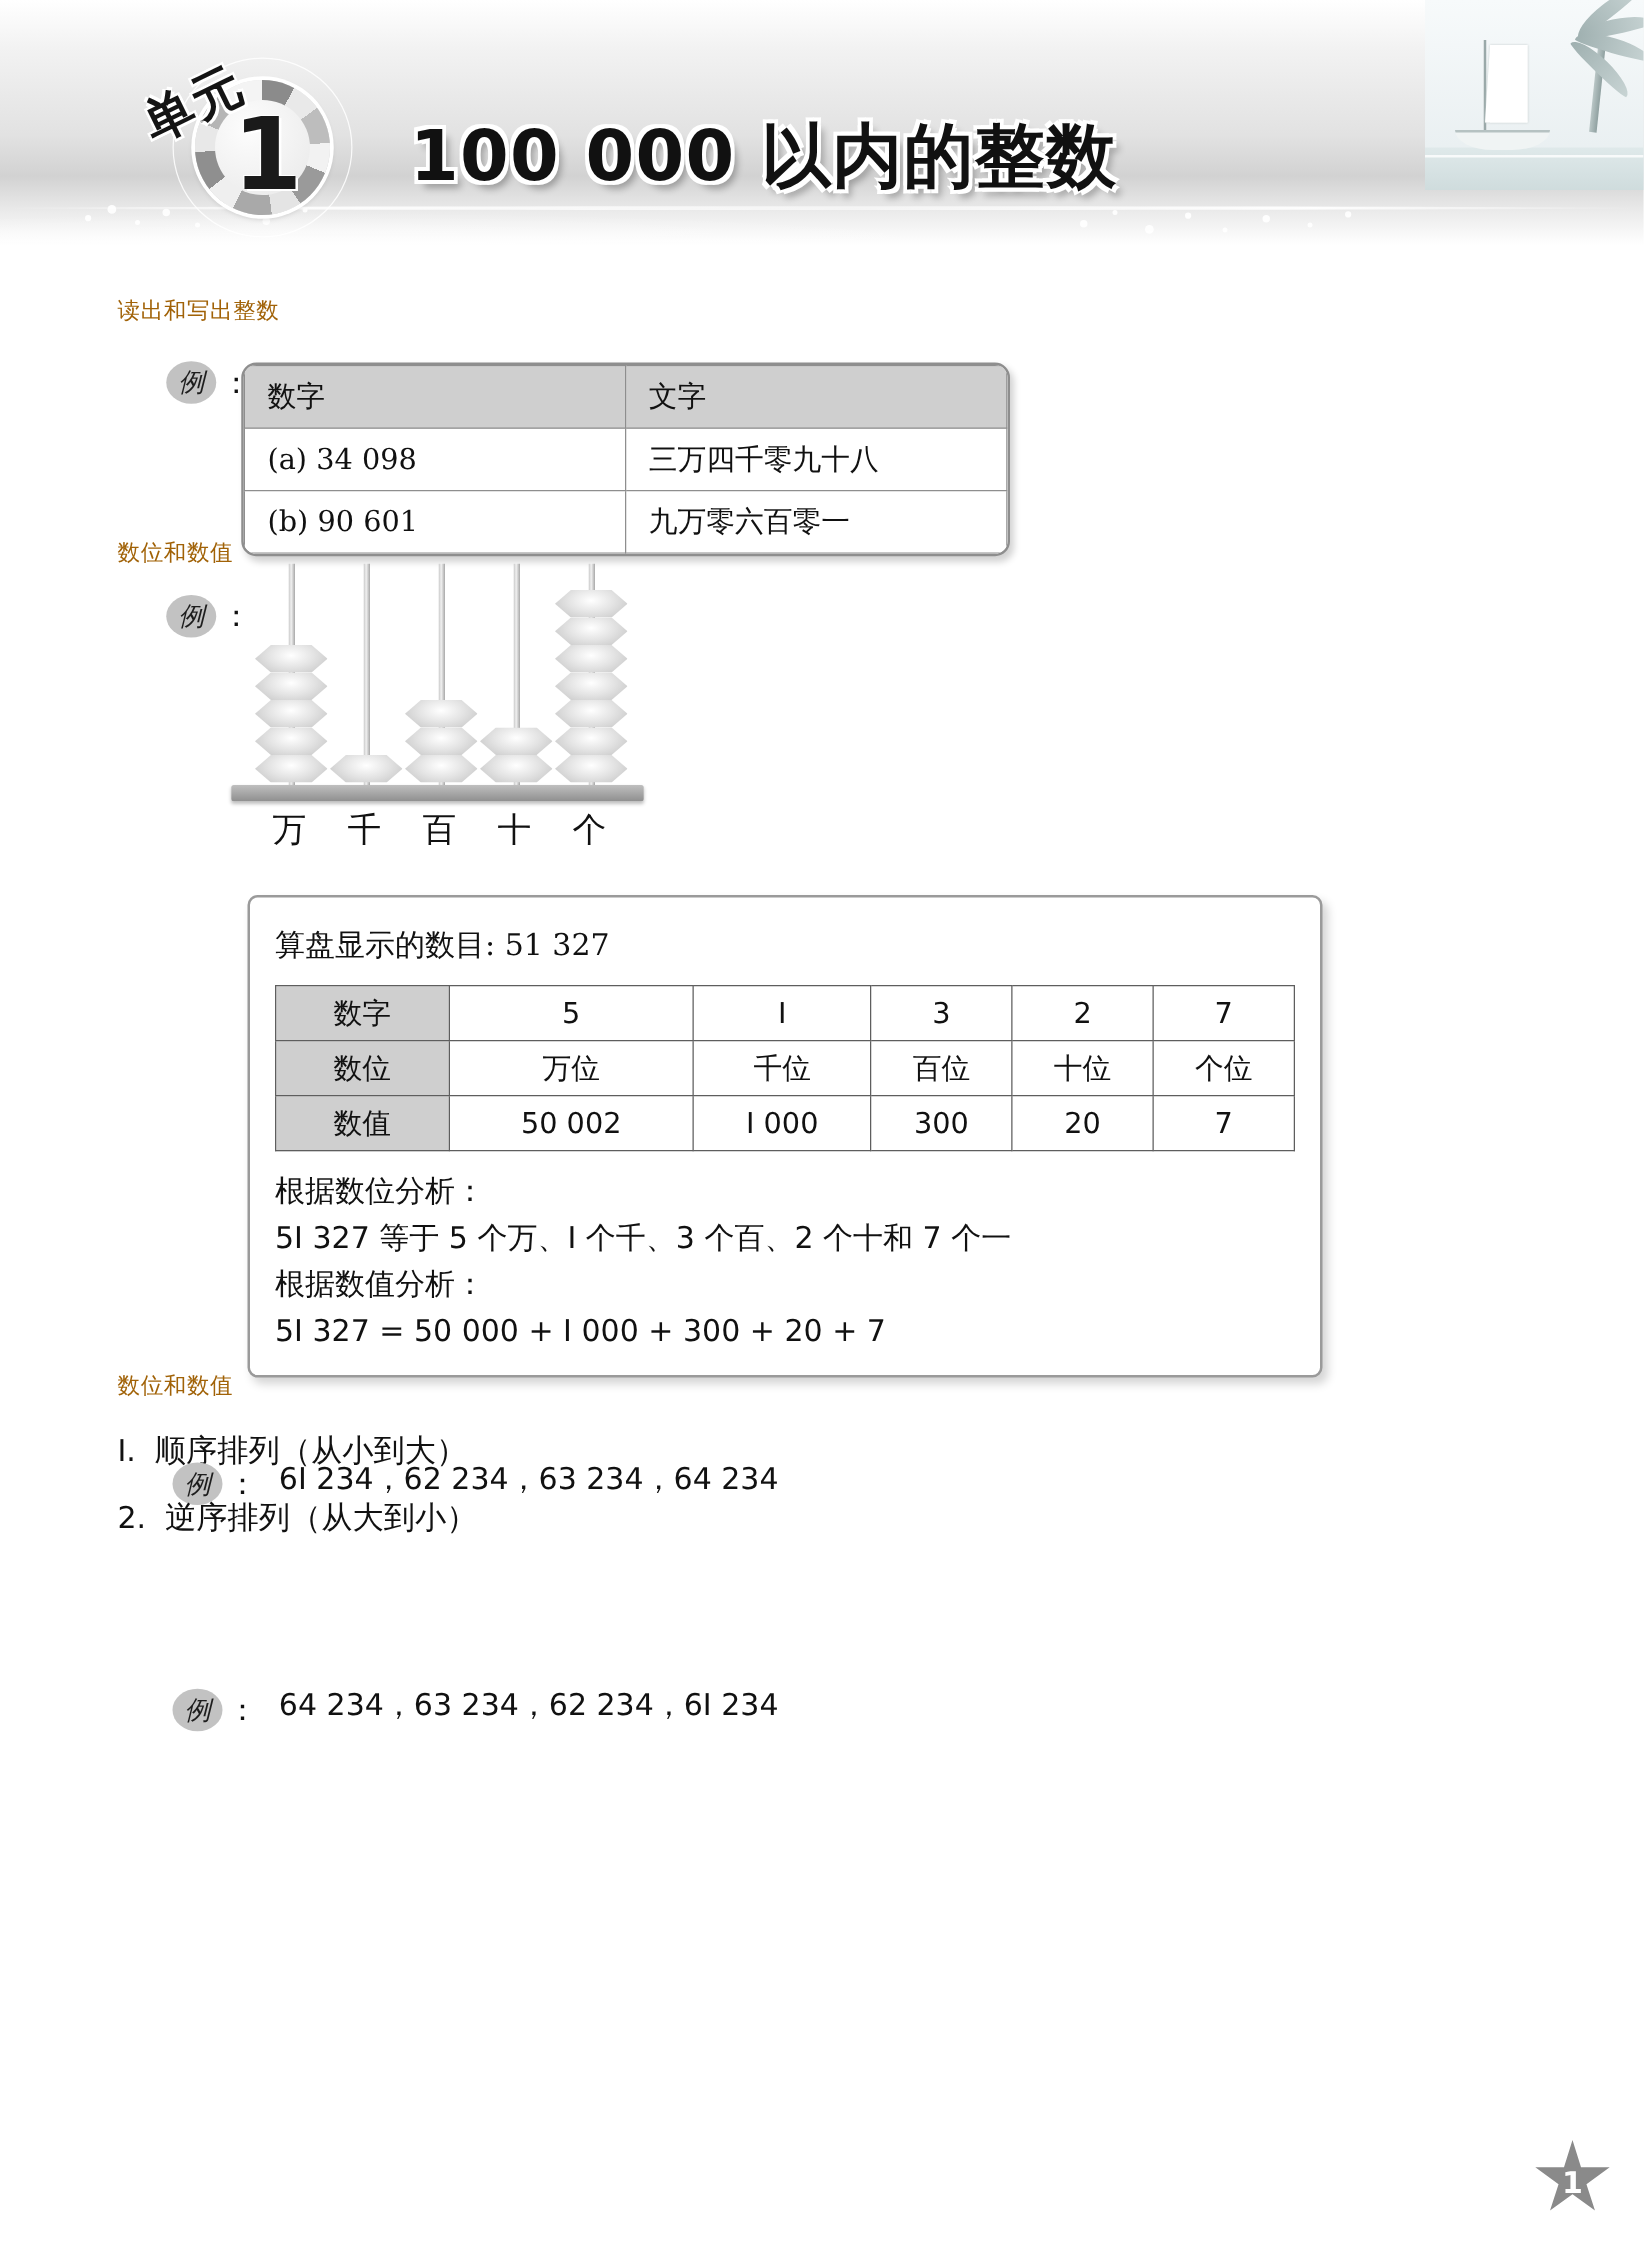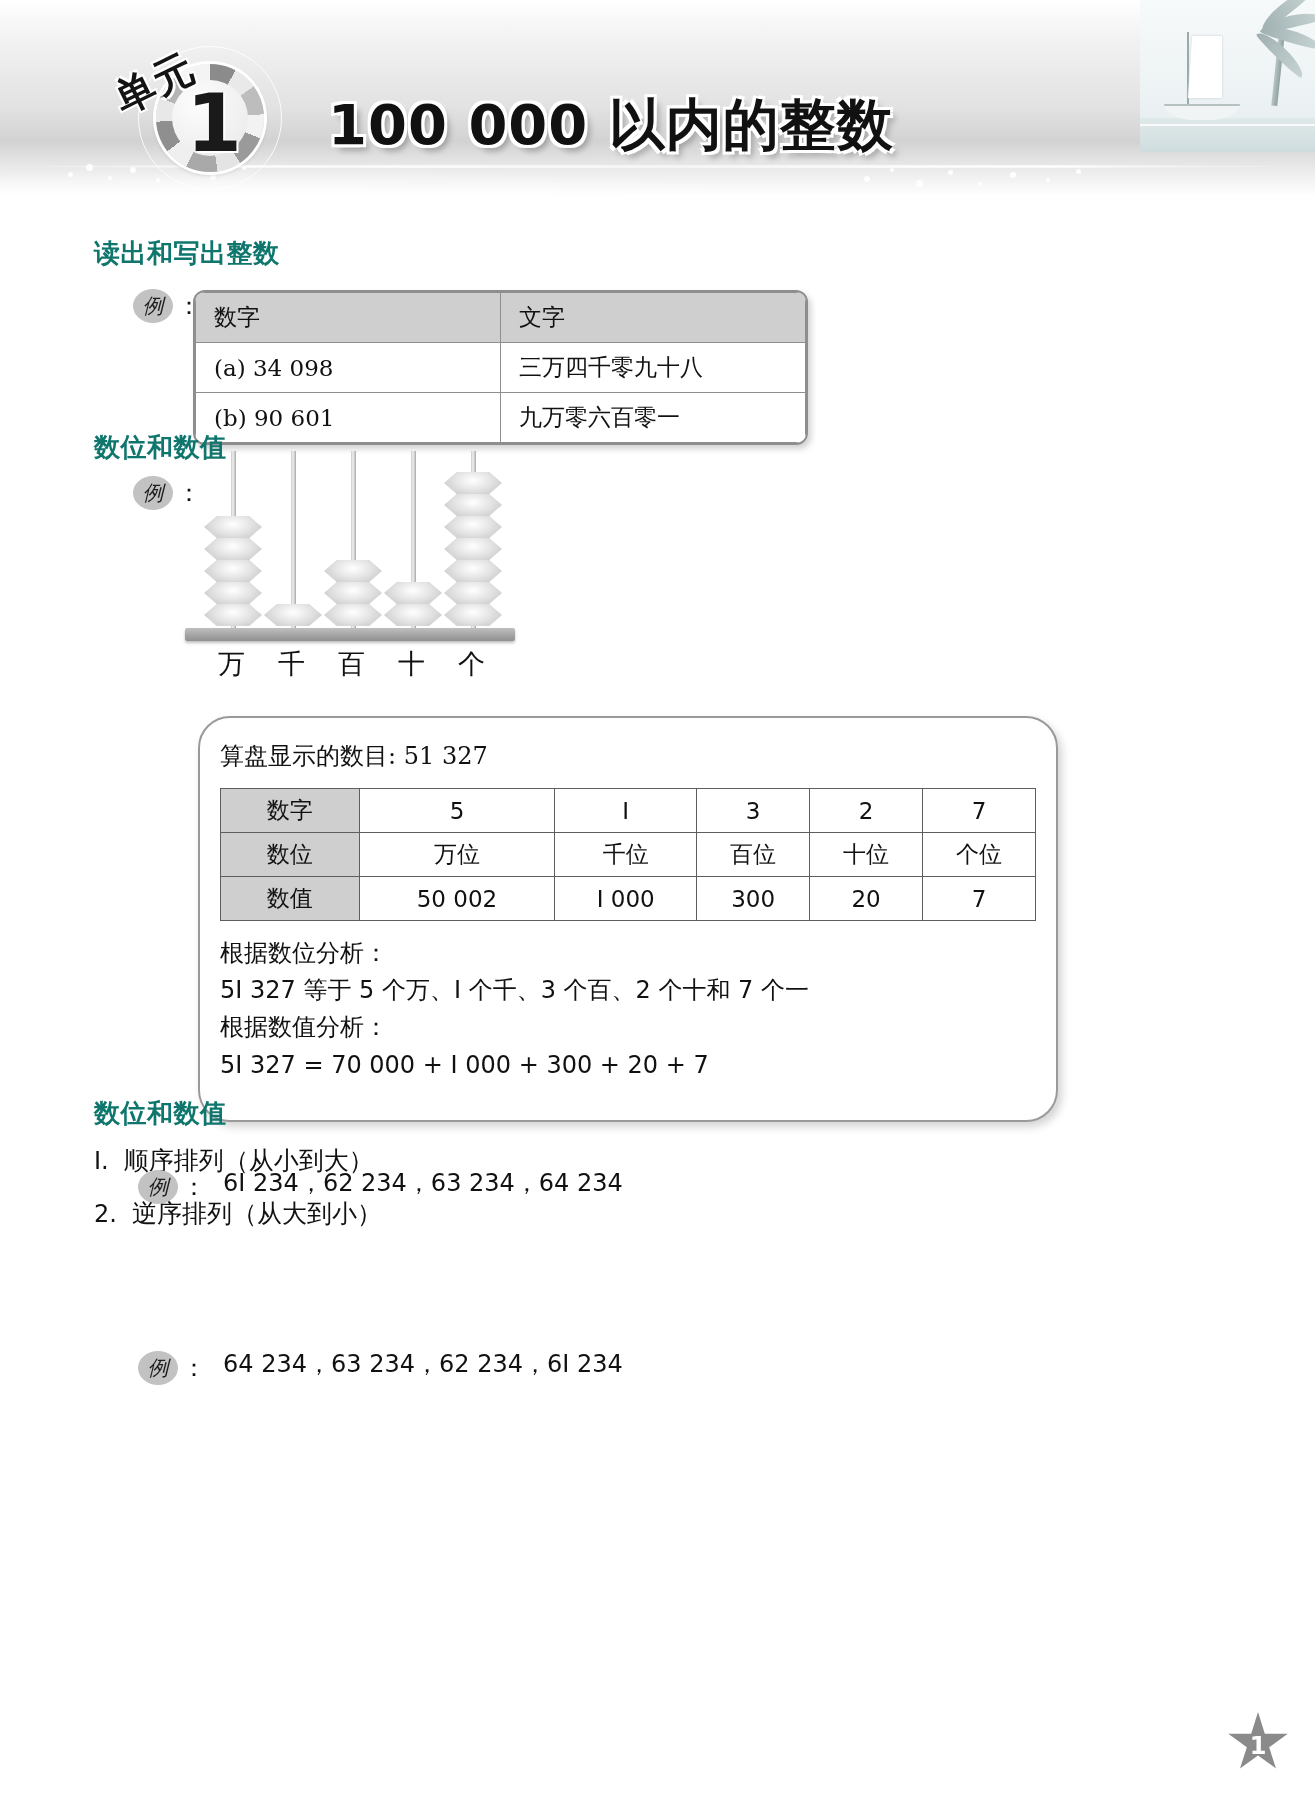--- a/index.html
+++ b/index.html
@@ -100,21 +100,21 @@
     font-size: 56px; font-weight: 700; letter-spacing: 1px; color:#111;
     text-shadow: 3px 3px 0 #ffffff, -3px -3px 0 #ffffff, 3px -3px 0 #ffffff, -3px 3px 0 #ffffff,
                  0 0 2px #ffffff, 5px 6px 6px rgba(0,0,0,.28);
     white-space: nowrap;
   }
 
   
   .content { position:absolute; left:0; top:196px; width:1315px; }
 
   .sec-head {
-    font-size: 26px; font-weight: 700; color:#0f766e; letter-spacing:.5px;
+    font-size: 18px; font-weight: 400; color:#a16207; letter-spacing:.5px;
   }
   .eg-badge {
     display:inline-block; width:40px; height:34px; border-radius:50%;
     background:#c2c2c2; color:#1d1d1d; font-size:21px; font-style:italic;
     text-align:center; line-height:34px; font-family:"DejaVu Serif","Liberation Serif",serif;
     vertical-align: middle;
   }
   .eg-colon { font-size:24px; color:#111; vertical-align: middle; margin-left:4px; }
 
   
@@ -151,22 +151,22 @@
   }
   .place-labels { position:absolute; left:185px; top:450px; width:330px; height:36px; }
   .place-labels span {
     position:absolute; font-size:27px; color:#111;
     font-family:"DejaVu Serif","Liberation Serif",serif;
   }
 
   
   .analysis {
     position:absolute; left:198px; top:520px; width:860px;
-    border:2px solid #9a9a9a; border-radius:32px; background:#fff;
-    padding:22px 20px 36px 20px;
+    border:2px solid #9a9a9a; border-radius:8px; background:#fff;
+    padding:22px 20px 16px 20px;
     box-shadow: 4px 5px 8px rgba(0,0,0,.17);
   }
   .analysis .lead {
     font-size:24px; color:#111; margin-bottom:16px;
     font-family:"DejaVu Serif","Liberation Serif",serif;
   }
   table.pv { width:100%; border-collapse:collapse; margin-bottom:14px; }
   table.pv td {
     border:1px solid #5e5e5e; text-align:center; height:44px;
     font-size:23px; color:#111; font-family:"DejaVu Serif","Liberation Serif",serif;
@@ -354,21 +354,21 @@
           <td class="val">300</td>
           <td class="val">20</td>
           <td class="val">7</td>
         </tr>
       </tbody>
         </table>
 
       <p class="line">根据数位分析：</p>
       <p class="line mono">5I 327 等于 5 个万、I 个千、3 个百、2 个十和 7 个一</p>
       <p class="line">根据数值分析：</p>
-      <p class="line mono">5I 327 = 70 000 + I 000 + 300 + 20 + 7</p>
+      <p class="line mono">5I 327 = 50 000 + I 000 + 300 + 20 + 7</p>
     </div>
 
     <div class="sec-head" style="position:absolute; left:94px; top:900px;">数位和数值</div>
 
     <div style="position:absolute; left:94px; top:948px;">
       <span class="ord-eg">I.</span>
       <span class="ord-item" style="margin-left:10px;">顺序排列（从小到大）</span>
     </div>
     <div style="position:absolute; left:138px; top:971px;">
       <span class="eg-badge">例</span><span class="eg-colon">：</span>

